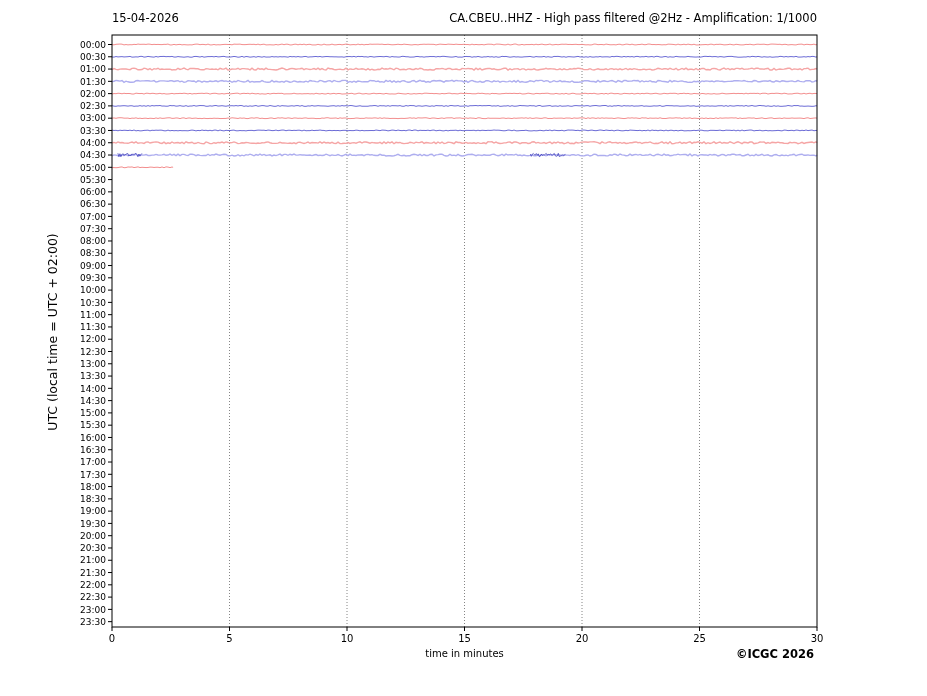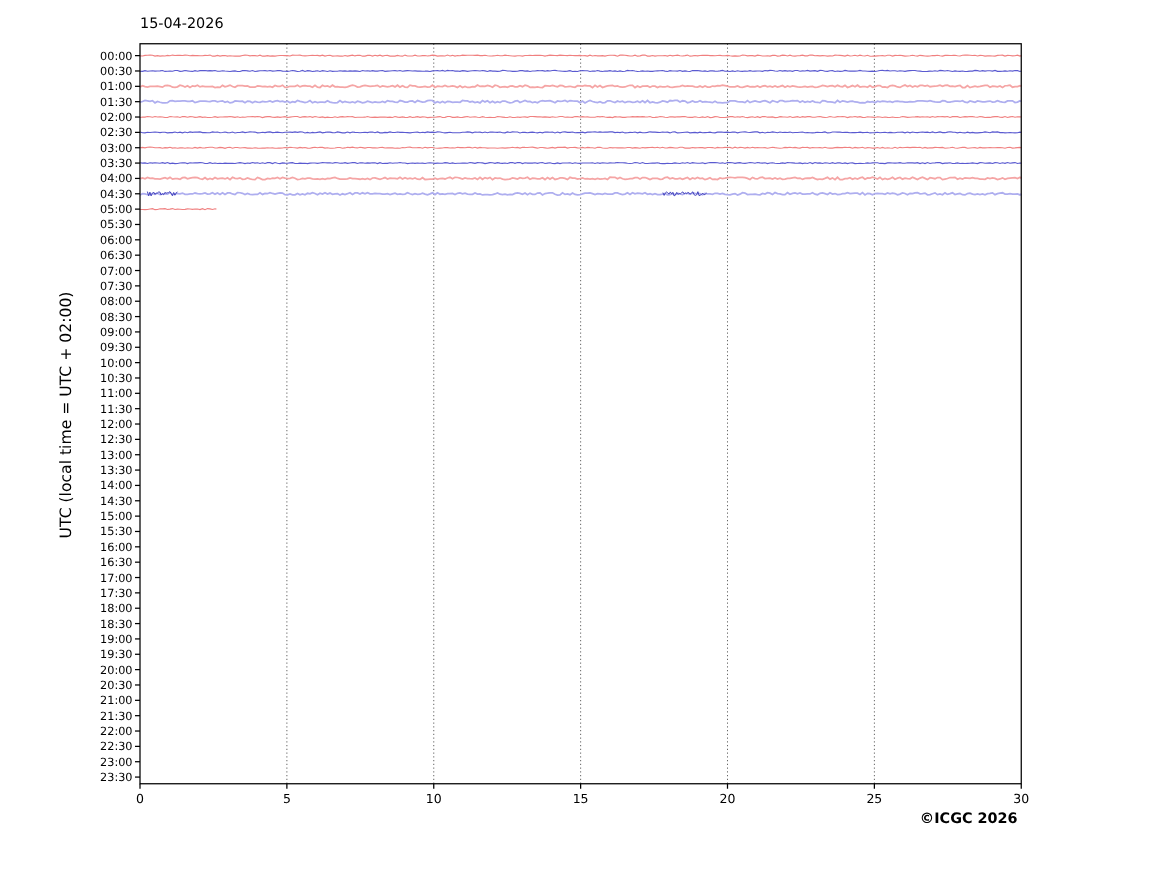--- a/index.html
+++ b/index.html
@@ -15,20 +15,21 @@
   svg{position:absolute;left:0;top:0;}
   svg text{font-family:"DejaVu Sans","Liberation Sans",sans-serif;fill:#000;}
 </style>
 </head>
 <body>
 
 <div class="figure">
 
   <div class="header-row">
     <span>15-04-2026</span>
+    <span>CA.CBEU..HHZ - High pass filtered @2Hz - Amplification: 1/1000</span>
   </div>
 
   <div class="ylabel">UTC (local time = UTC + 02:00)</div>
 
   <svg id="plot-svg" width="927" height="696" viewBox="0 0 927 696">
       <line x1="229.5" y1="35" x2="229.5" y2="627" stroke="#666666" stroke-width="0.8" stroke-dasharray="1,2"></line>
       <line x1="347" y1="35" x2="347" y2="627" stroke="#666666" stroke-width="0.8" stroke-dasharray="1,2"></line>
       <line x1="464.5" y1="35" x2="464.5" y2="627" stroke="#666666" stroke-width="0.8" stroke-dasharray="1,2"></line>
       <line x1="582" y1="35" x2="582" y2="627" stroke="#666666" stroke-width="0.8" stroke-dasharray="1,2"></line>
       <line x1="699.5" y1="35" x2="699.5" y2="627" stroke="#666666" stroke-width="0.8" stroke-dasharray="1,2"></line>
@@ -151,16 +152,17 @@
       <line x1="108" y1="584.8199999999999" x2="112" y2="584.8199999999999" stroke="#000" stroke-width="1"></line>
       <text x="106" y="588.02" text-anchor="end" font-size="9">22:00</text>
       <line x1="108" y1="597.1" x2="112" y2="597.1" stroke="#000" stroke-width="1"></line>
       <text x="106" y="600.3000000000001" text-anchor="end" font-size="9">22:30</text>
       <line x1="108" y1="609.38" x2="112" y2="609.38" stroke="#000" stroke-width="1"></line>
       <text x="106" y="612.58" text-anchor="end" font-size="9">23:00</text>
       <line x1="108" y1="621.66" x2="112" y2="621.66" stroke="#000" stroke-width="1"></line>
       <text x="106" y="624.86" text-anchor="end" font-size="9">23:30</text>
     </svg>
 
+  <div class="xlabel">time in minutes</div>
 
   <div class="copyright">©ICGC 2026</div>
 
 </div>
 
 </body></html>

